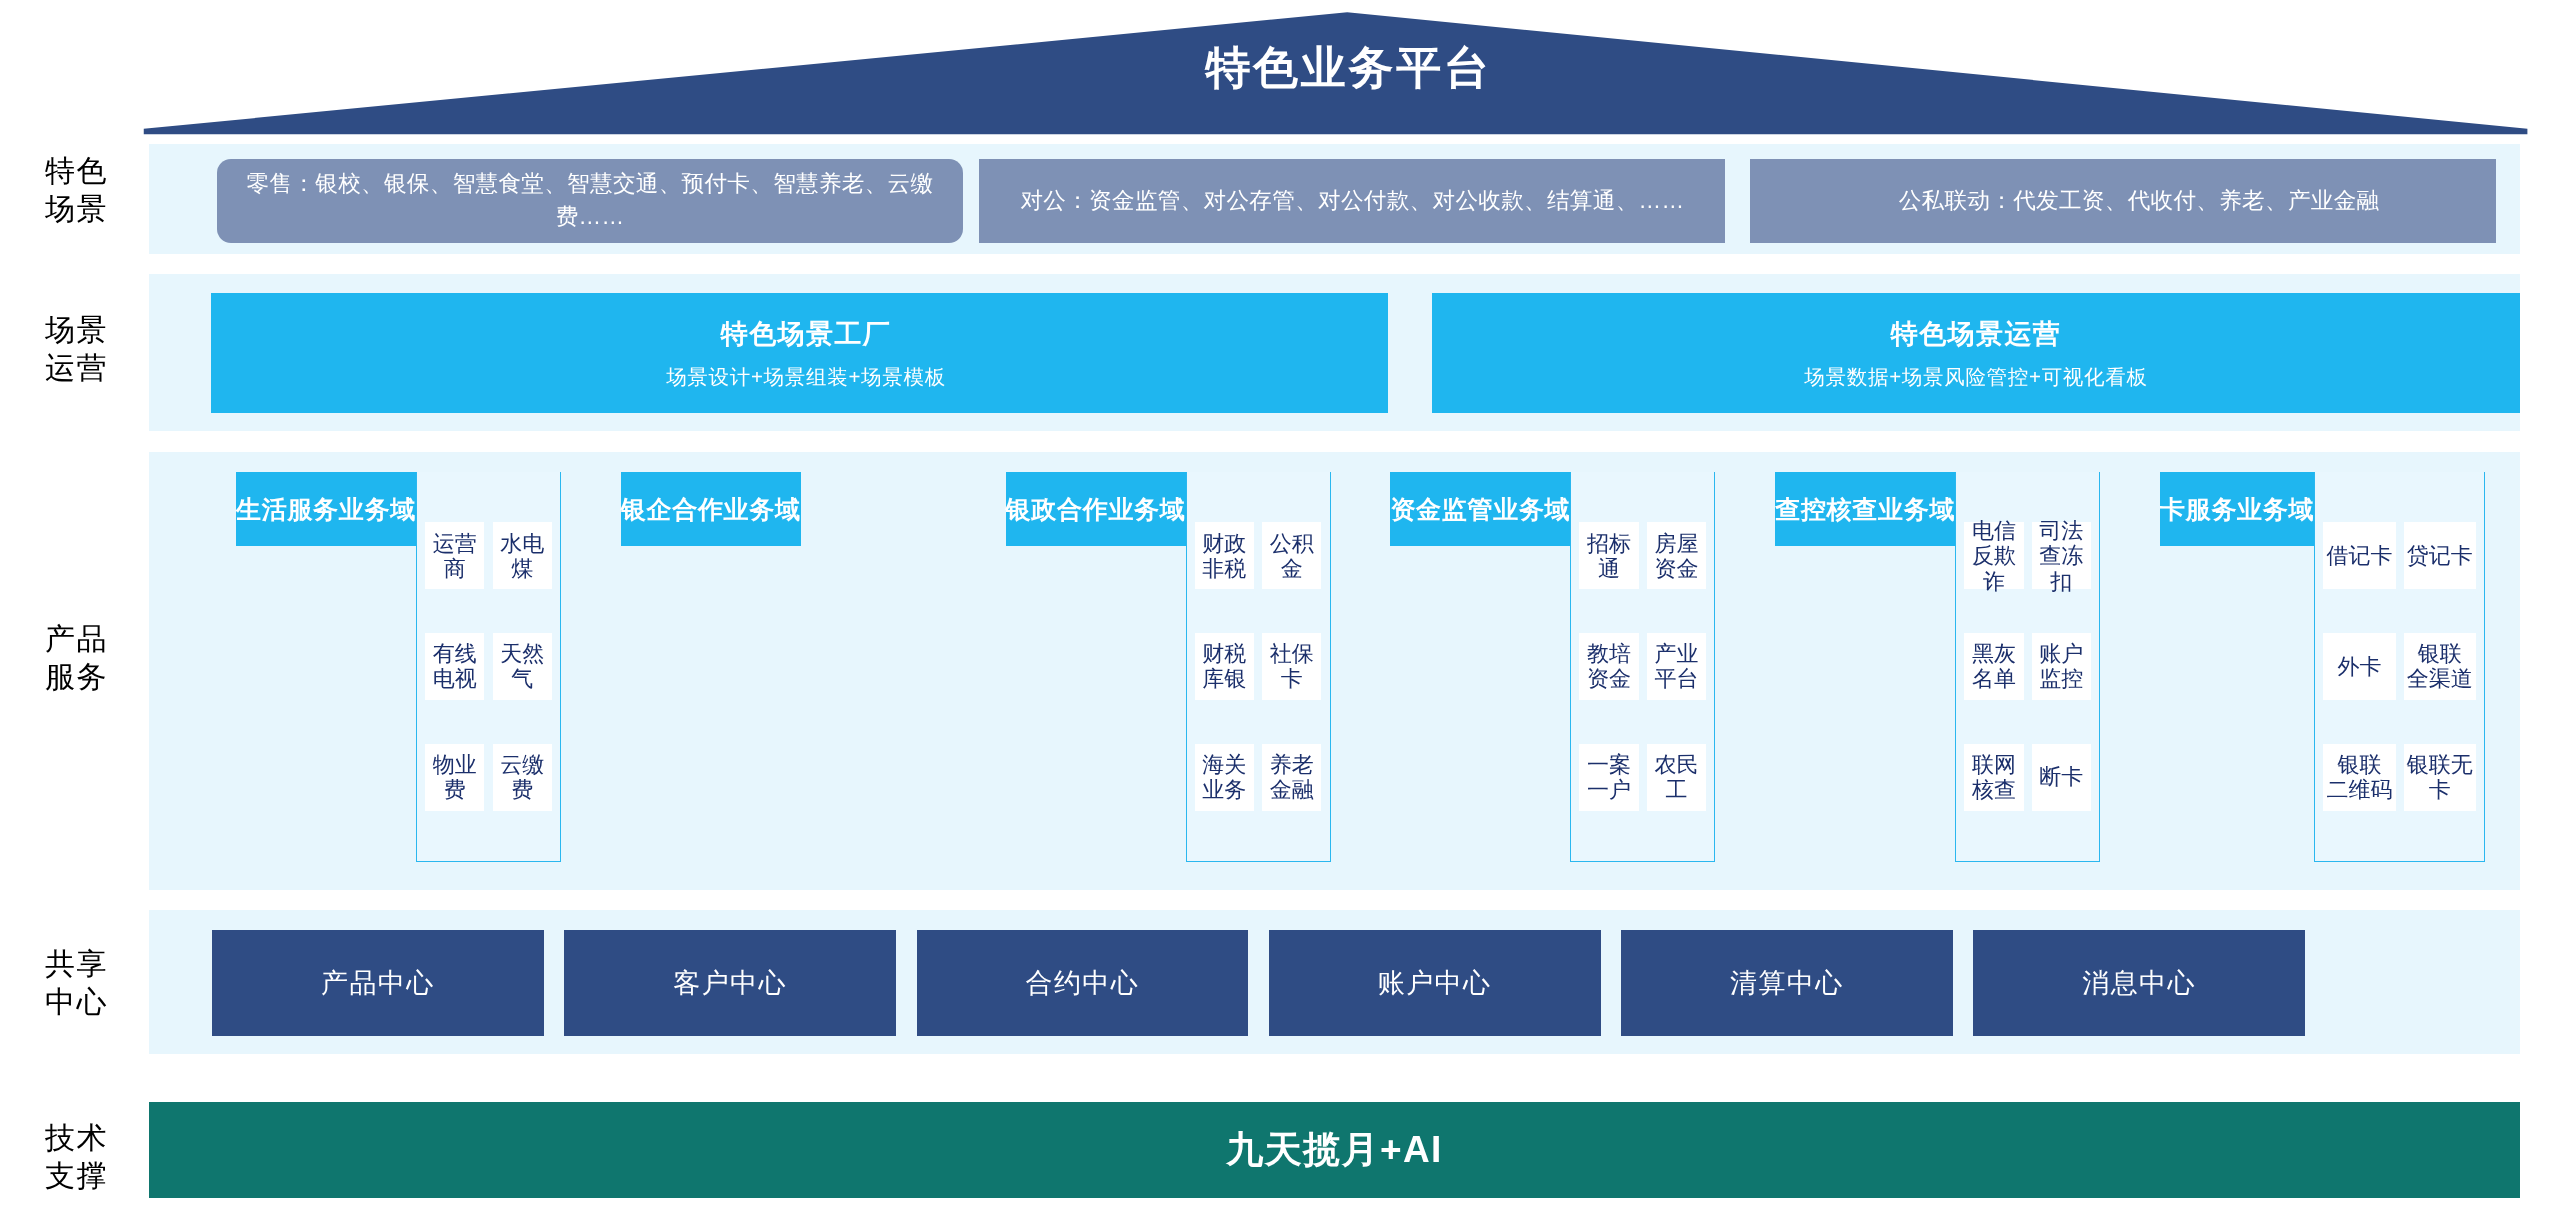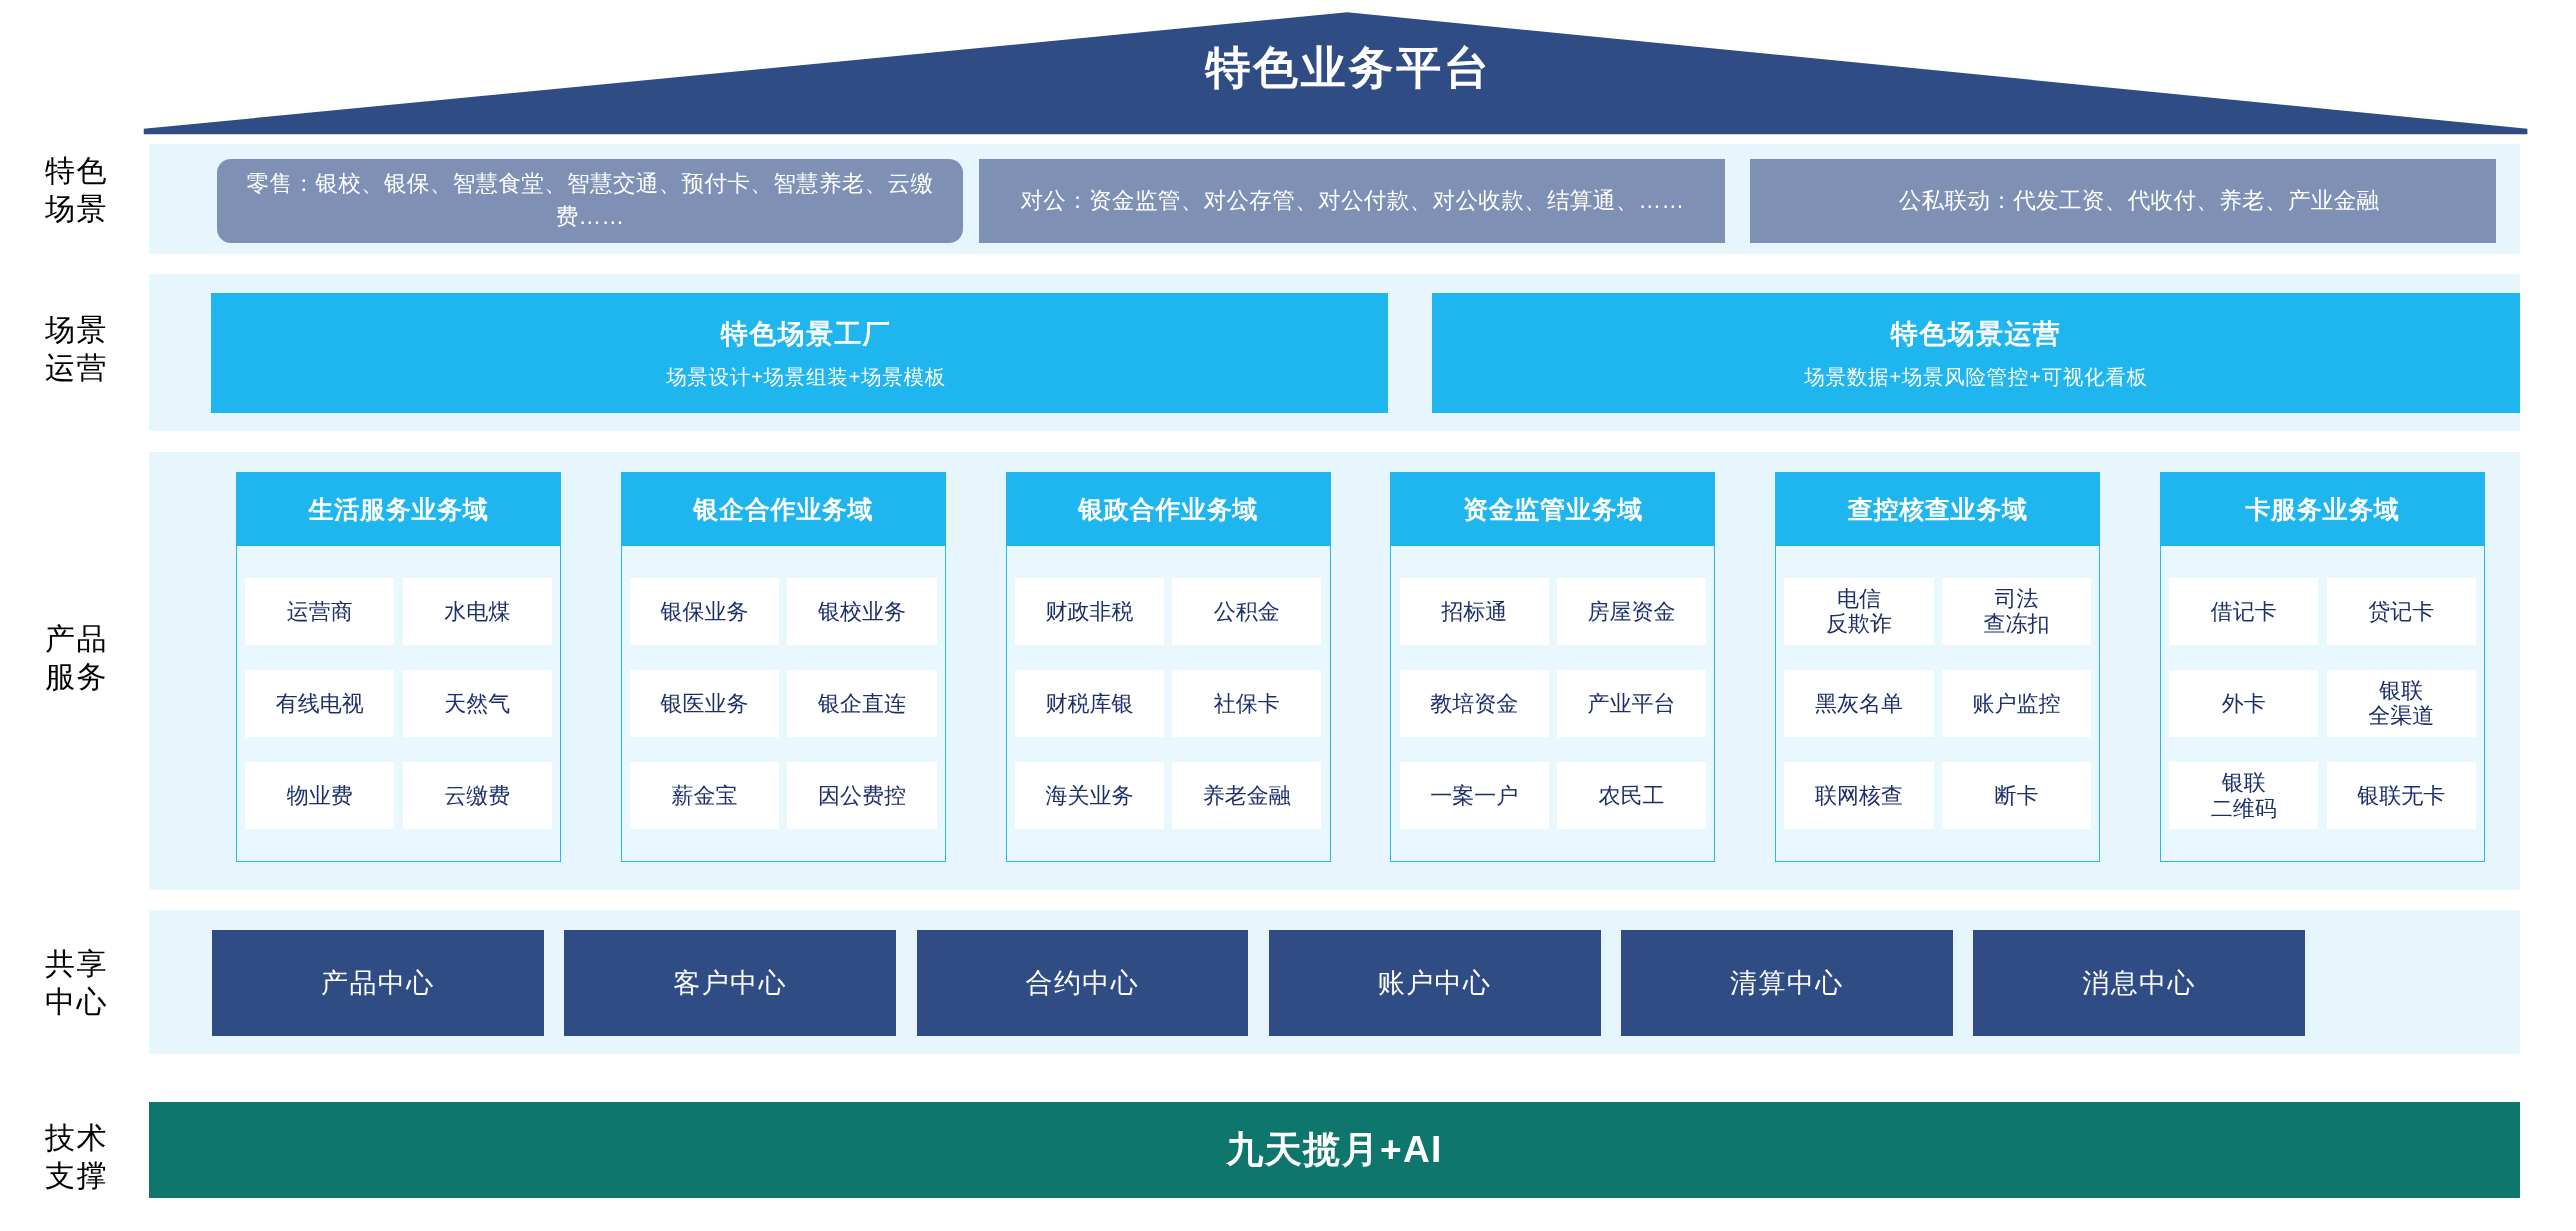--- a/index.html
+++ b/index.html
@@ -83,21 +83,21 @@
   #ops-1{width:1102px;margin-left:44px;}
 
   
   #band-products{top:452px;height:438px;}
   .prod-wrap{
     position:absolute;left:205px;top:472px;width:2280px;height:390px;
     display:flex;justify-content:space-between;
   }
   .domain-col{
     width:356px;
-    display:flex;flex-direction:column;
+    display:flex;flex-direction:row;
     box-sizing:border-box;
     padding-left:31px;
   }
   .domain-head{
     background:#1fb6ef;color:#ffffff;
     height:74px;
     display:flex;align-items:center;justify-content:center;
     font-size:25px;font-weight:bold;letter-spacing:0.7px;
     white-space:nowrap;
   }
@@ -194,34 +194,20 @@
           <div class="cell">天然气</div>
         </div>
         <div class="domain-rowcells">
           <div class="cell">物业费</div>
           <div class="cell">云缴费</div>
         </div>
       </div>
     </div>
     <div class="domain-col">
       <div class="domain-head">银企合作业务域</div>
-      <div class="domain-body">
-        <div class="domain-rowcells">
-          <div class="cell">银保业务</div>
-          <div class="cell">银校业务</div>
-        </div>
-        <div class="domain-rowcells">
-          <div class="cell">银医业务</div>
-          <div class="cell">银企直连</div>
-        </div>
-        <div class="domain-rowcells">
-          <div class="cell">薪金宝</div>
-          <div class="cell">因公费控</div>
-        </div>
-      </div>
     </div>
     <div class="domain-col">
       <div class="domain-head">银政合作业务域</div>
       <div class="domain-body">
         <div class="domain-rowcells">
           <div class="cell">财政非税</div>
           <div class="cell">公积金</div>
         </div>
         <div class="domain-rowcells">
           <div class="cell">财税库银</div>

